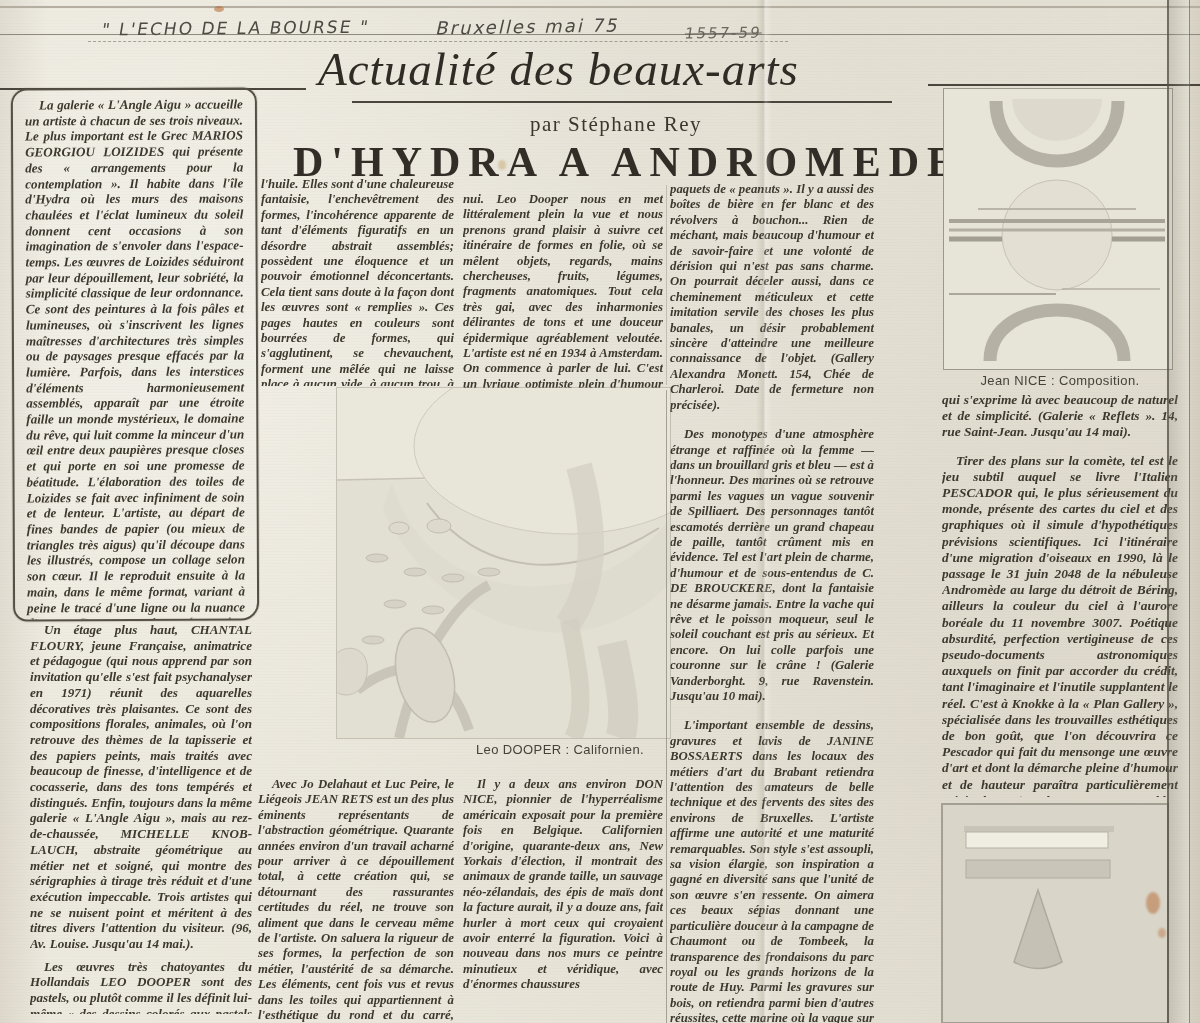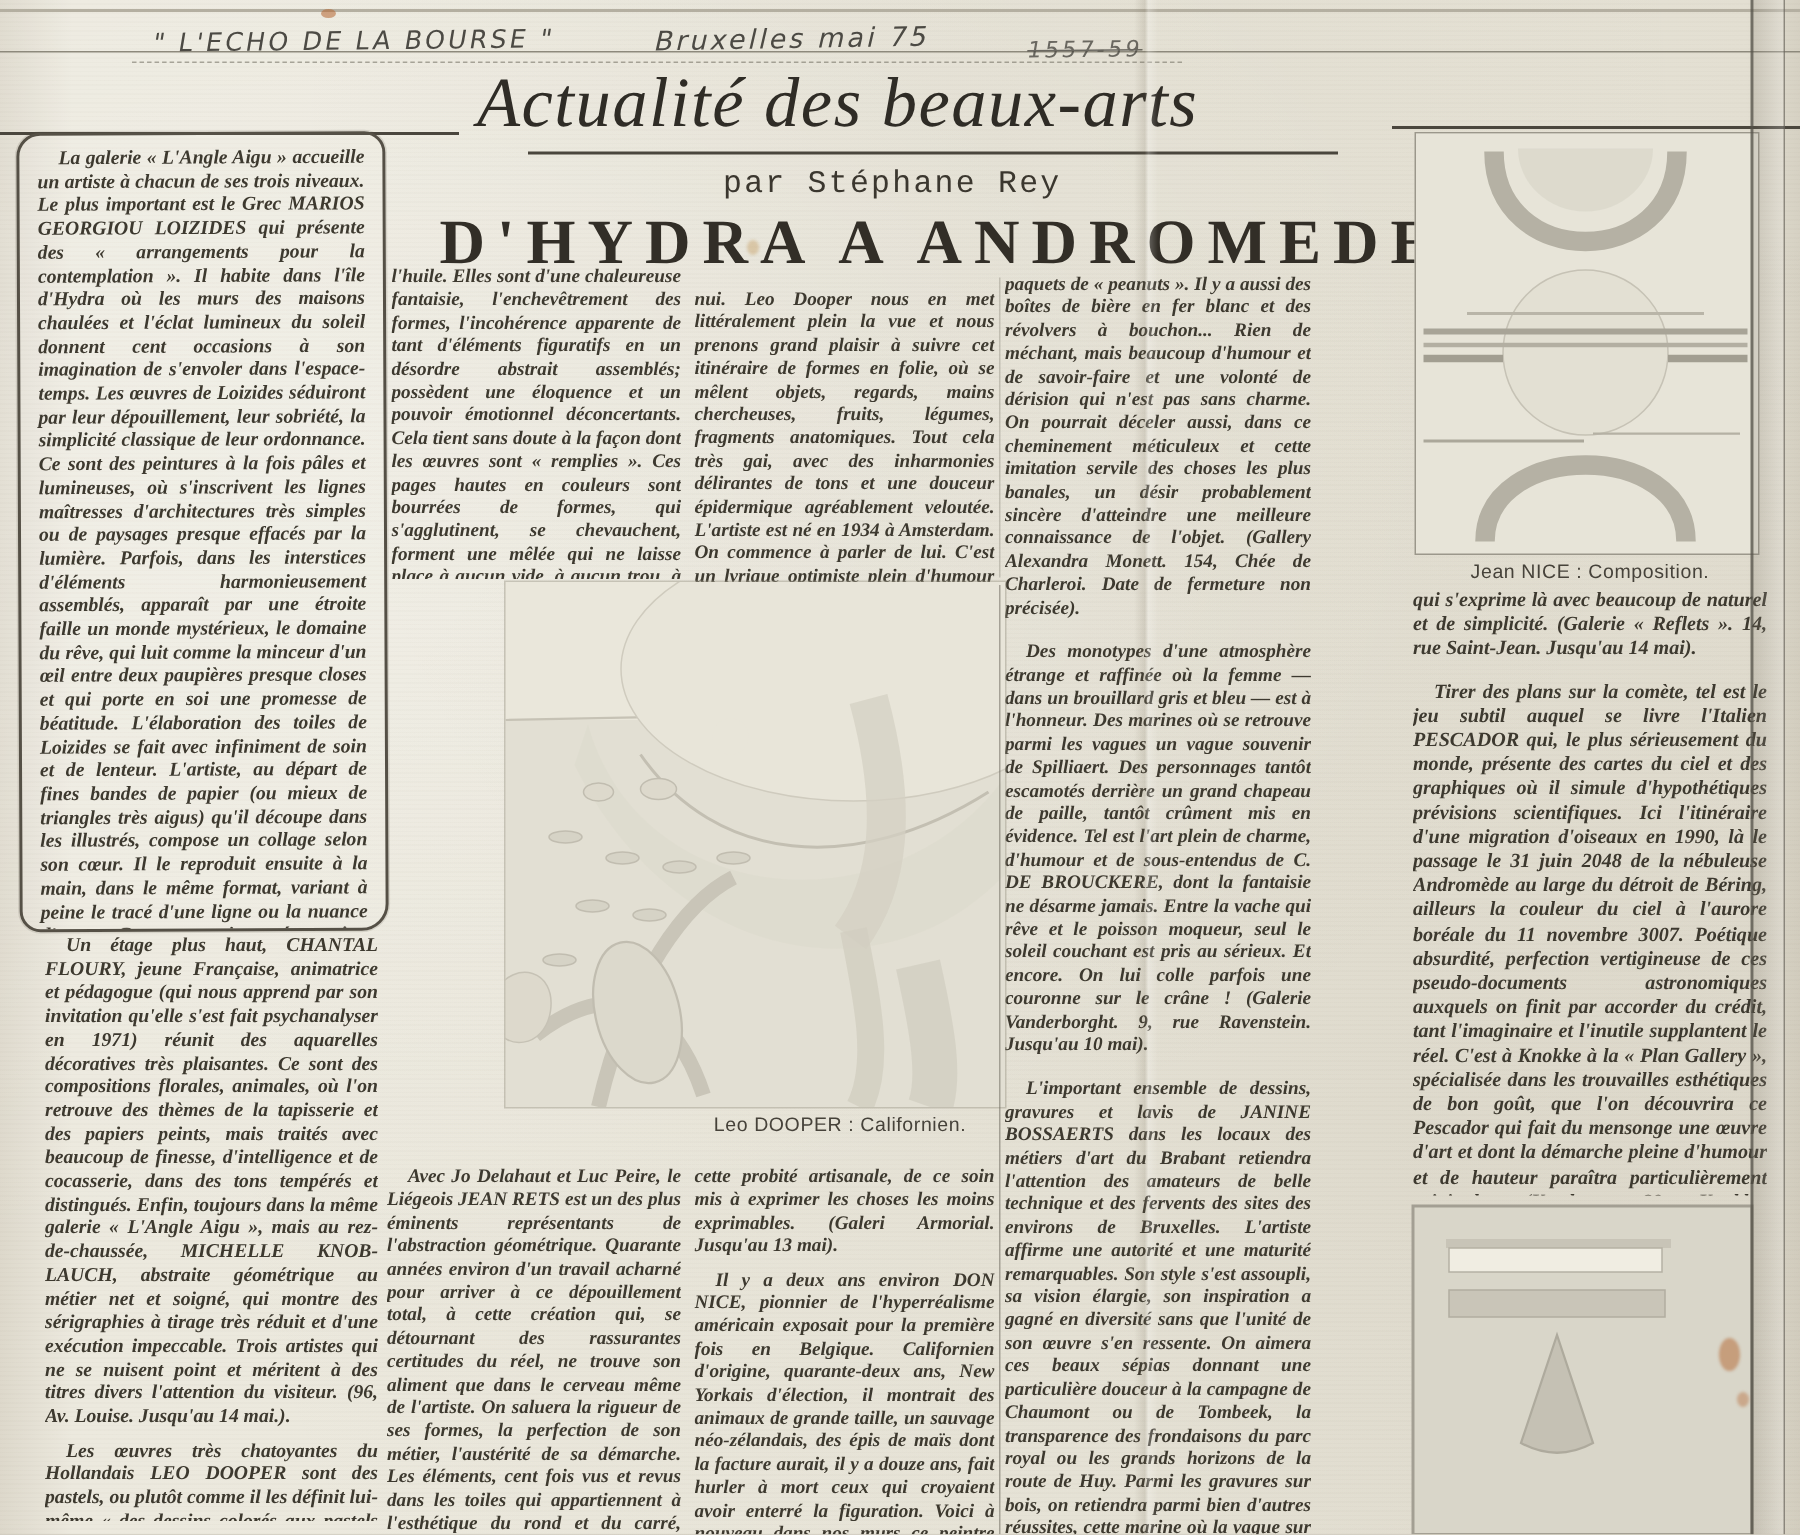--- a/index.html
+++ b/index.html
@@ -63,21 +63,21 @@
   <div class="abs" style="left:88px;top:41px;width:700px;border-top:1px dashed rgba(110,105,92,.55);"></div>
 
   <div class="abs hand" style="left:102px;top:18px;">" L'ECHO DE LA BOURSE "</div>
   <div class="abs hand" style="left:437px;top:16px;font-size:18px;transform:skewX(-14deg) rotate(-1deg);">Bruxelles mai 75</div>
   <div class="abs hand" style="left:685px;top:24px;font-size:15px;text-decoration:line-through;opacity:.8;">1557-59</div>
 
   <div class="rule" style="left:0;top:88px;width:306px;height:2px;"></div>
   <div class="rule" style="left:928px;top:84px;width:272px;height:2px;"></div>
   <div class="abs section-title" style="left:318px;top:42px;">Actualité des beaux-arts</div>
   <div class="rule" style="left:352px;top:101px;width:540px;height:2px;"></div>
-  <div class="abs byline" style="left:482px;top:112px;width:300px;text-align:left;font-family:Liberation Mono, monospace;">par Stéphane Rey</div>
+  <div class="abs byline" style="left:466px;top:112px;width:300px;text-align:center;">par Stéphane Rey</div>
   <div class="abs article-title" style="left:293px;top:138px;">D'HYDRA A ANDROMEDE</div>
 
   <div class="abs body-col leftcol handbox" style="left:12px;top:88px;width:218px;height:518px;">
     <p class="indent">La galerie « L'Angle Aigu » accueille un artiste à chacun de ses trois niveaux. Le plus important est le Grec MARIOS GEORGIOU LOIZIDES qui présente des « arrangements pour la contemplation ». Il habite dans l'île d'Hydra où les murs des maisons chaulées et l'éclat lumineux du soleil donnent cent occasions à son imagination de s'envoler dans l'espace-temps. Les œuvres de Loizides séduiront par leur dépouillement, leur sobriété, la simplicité classique de leur ordonnance. Ce sont des peintures à la fois pâles et lumineuses, où s'inscrivent les lignes maîtresses d'architectures très simples ou de paysages presque effacés par la lumière. Parfois, dans les interstices d'éléments harmonieusement assemblés, apparaît par une étroite faille un monde mystérieux, le domaine du rêve, qui luit comme la minceur d'un œil entre deux paupières presque closes et qui porte en soi une promesse de béatitude. L'élaboration des toiles de Loizides se fait avec infiniment de soin et de lenteur. L'artiste, au départ de fines bandes de papier (ou mieux de triangles très aigus) qu'il découpe dans les illustrés, compose un collage selon son cœur. Il le reproduit ensuite à la main, dans le même format, variant à peine le tracé d'une ligne ou la nuance d'un ton. De cette esquisse préparatoire, il part enfin à la conquête des toiles de plus vastes dimensions. Rien n'est plus grave ni plus joyeux que cet art de méditation et de silence.</p>
   </div>
   <div class="abs body-col leftcol" style="left:30px;top:622px;width:222px;height:392px;font-style:italic;">
     <p class="indent">Un étage plus haut, CHANTAL FLOURY, jeune Française, animatrice et pédagogue (qui nous apprend par son invitation qu'elle s'est fait psychanalyser en 1971) réunit des aquarelles décoratives très plaisantes. Ce sont des compositions florales, animales, où l'on retrouve des thèmes de la tapisserie et des papiers peints, mais traités avec beaucoup de finesse, d'intelligence et de cocasserie, dans des tons tempérés et distingués. Enfin, toujours dans la même galerie « L'Angle Aigu », mais au rez-de-chaussée, MICHELLE KNOB-LAUCH, abstraite géométrique au métier net et soigné, qui montre des sérigraphies à tirage très réduit et d'une exécution impeccable. Trois artistes qui ne se nuisent point et méritent à des titres divers l'attention du visiteur. (96, Av. Louise. Jusqu'au 14 mai.).</p>
     <p class="indent">Les œuvres très chatoyantes du Hollandais LEO DOOPER sont des pastels, ou plutôt comme il les définit lui-même « des dessins colorés aux pastels ». Elles ont cependant une</p>
   </div>
 
@@ -85,21 +85,20 @@
     <p>l'huile. Elles sont d'une chaleureuse fantaisie, l'enchevêtrement des formes, l'incohérence apparente de tant d'éléments figuratifs en un désordre abstrait assemblés; possèdent une éloquence et un pouvoir émotionnel déconcertants. Cela tient sans doute à la façon dont les œuvres sont « remplies ». Ces pages hautes en couleurs sont bourrées de formes, qui s'agglutinent, se chevauchent, forment une mêlée qui ne laisse place à aucun vide, à aucun trou, à aucun espace où se pourraient glisser le désarroi et l'en-</p>
   </div>
   <div class="abs body-col" style="left:258px;top:777px;width:196px;height:246px;">
     <p class="indent">Avec Jo Delahaut et Luc Peire, le Liégeois JEAN RETS est un des plus éminents représentants de l'abstraction géométrique. Quarante années environ d'un travail acharné pour arriver à ce dépouillement total, à cette création qui, se détournant des rassurantes certitudes du réel, ne trouve son aliment que dans le cerveau même de l'artiste. On saluera la rigueur de ses formes, la perfection de son métier, l'austérité de sa démarche. Les éléments, cent fois vus et revus dans les toiles qui appartiennent à l'esthétique du rond et du carré, acquièrent ici, par la grâce de la couleur et par l'ordonnance de la composition, une signifi-</p>
   </div>
 
   <div class="abs body-col" style="left:463px;top:192px;width:200px;height:196px;">
     <p>nui. Leo Dooper nous en met littéralement plein la vue et nous prenons grand plaisir à suivre cet itinéraire de formes en folie, où se mêlent objets, regards, mains chercheuses, fruits, légumes, fragments anatomiques. Tout cela très gai, avec des inharmonies délirantes de tons et une douceur épidermique agréablement veloutée. L'artiste est né en 1934 à Amsterdam. On commence à parler de lui. C'est un lyrique optimiste plein d'humour et confiance en soi. (Galerie Farber. 5, Ravenstein. Jusqu'au 17 mai).</p>
   </div>
   <div class="abs body-col" style="left:463px;top:777px;width:200px;height:246px;">
-    <p>cette probité artisanale, de ce soin mis à exprimer les choses les moins exprimables. (Galeri Armorial. Jusqu'au 13 mai).</p>
     <p class="indent">Il y a deux ans environ DON NICE, pionnier de l'hyperréalisme américain exposait pour la première fois en Belgique. Californien d'origine, quarante-deux ans, New Yorkais d'élection, il montrait des animaux de grande taille, un sauvage néo-zélandais, des épis de maïs dont la facture aurait, il y a douze ans, fait hurler à mort ceux qui croyaient avoir enterré la figuration. Voici à nouveau dans nos murs ce peintre minutieux et véridique, avec d'énormes chaussures</p>
   </div>
 
   <div class="abs body-col" style="left:670px;top:182px;width:204px;height:841px;">
     <p style="margin-bottom:14px;">paquets de « peanuts ». Il y a aussi des boîtes de bière en fer blanc et des révolvers à bouchon... Rien de méchant, mais beaucoup d'humour et de savoir-faire et une volonté de dérision qui n'est pas sans charme. On pourrait déceler aussi, dans ce cheminement méticuleux et cette imitation servile des choses les plus banales, un désir probablement sincère d'atteindre une meilleure connaissance de l'objet. (Gallery Alexandra Monett. 154, Chée de Charleroi. Date de fermeture non précisée).</p>
     <p class="indent" style="margin-bottom:14px;">Des monotypes d'une atmosphère étrange et raffinée où la femme — dans un brouillard gris et bleu — est à l'honneur. Des marines où se retrouve parmi les vagues un vague souvenir de Spilliaert. Des personnages tantôt escamotés derrière un grand chapeau de paille, tantôt crûment mis en évidence. Tel est l'art plein de charme, d'humour et de sous-entendus de C. DE BROUCKERE, dont la fantaisie ne désarme jamais. Entre la vache qui rêve et le poisson moqueur, seul le soleil couchant est pris au sérieux. Et encore. On lui colle parfois une couronne sur le crâne ! (Galerie Vanderborght. 9, rue Ravenstein. Jusqu'au 10 mai).</p>
     <p class="indent" style="margin-bottom:14px;">L'important ensemble de dessins, gravures et lavis de JANINE BOSSAERTS dans les locaux des métiers d'art du Brabant retiendra l'attention des amateurs de belle technique et des fervents des sites des environs de Bruxelles. L'artiste affirme une autorité et une maturité remarquables. Son style s'est assoupli, sa vision élargie, son inspiration a gagné en diversité sans que l'unité de son œuvre s'en ressente. On aimera ces beaux sépias donnant une particulière douceur à la campagne de Chaumont ou de Tombeek, la transparence des frondaisons du parc royal ou les grands horizons de la route de Huy. Parmi les gravures sur bois, on retiendra parmi bien d'autres réussites, cette marine où la vague sur elle-même enroulée fait naître un rythme d'une profonde grandeur. (6, rue Saint-Jean. Jusqu'au 11 mai).</p>
 
   </div>
 

